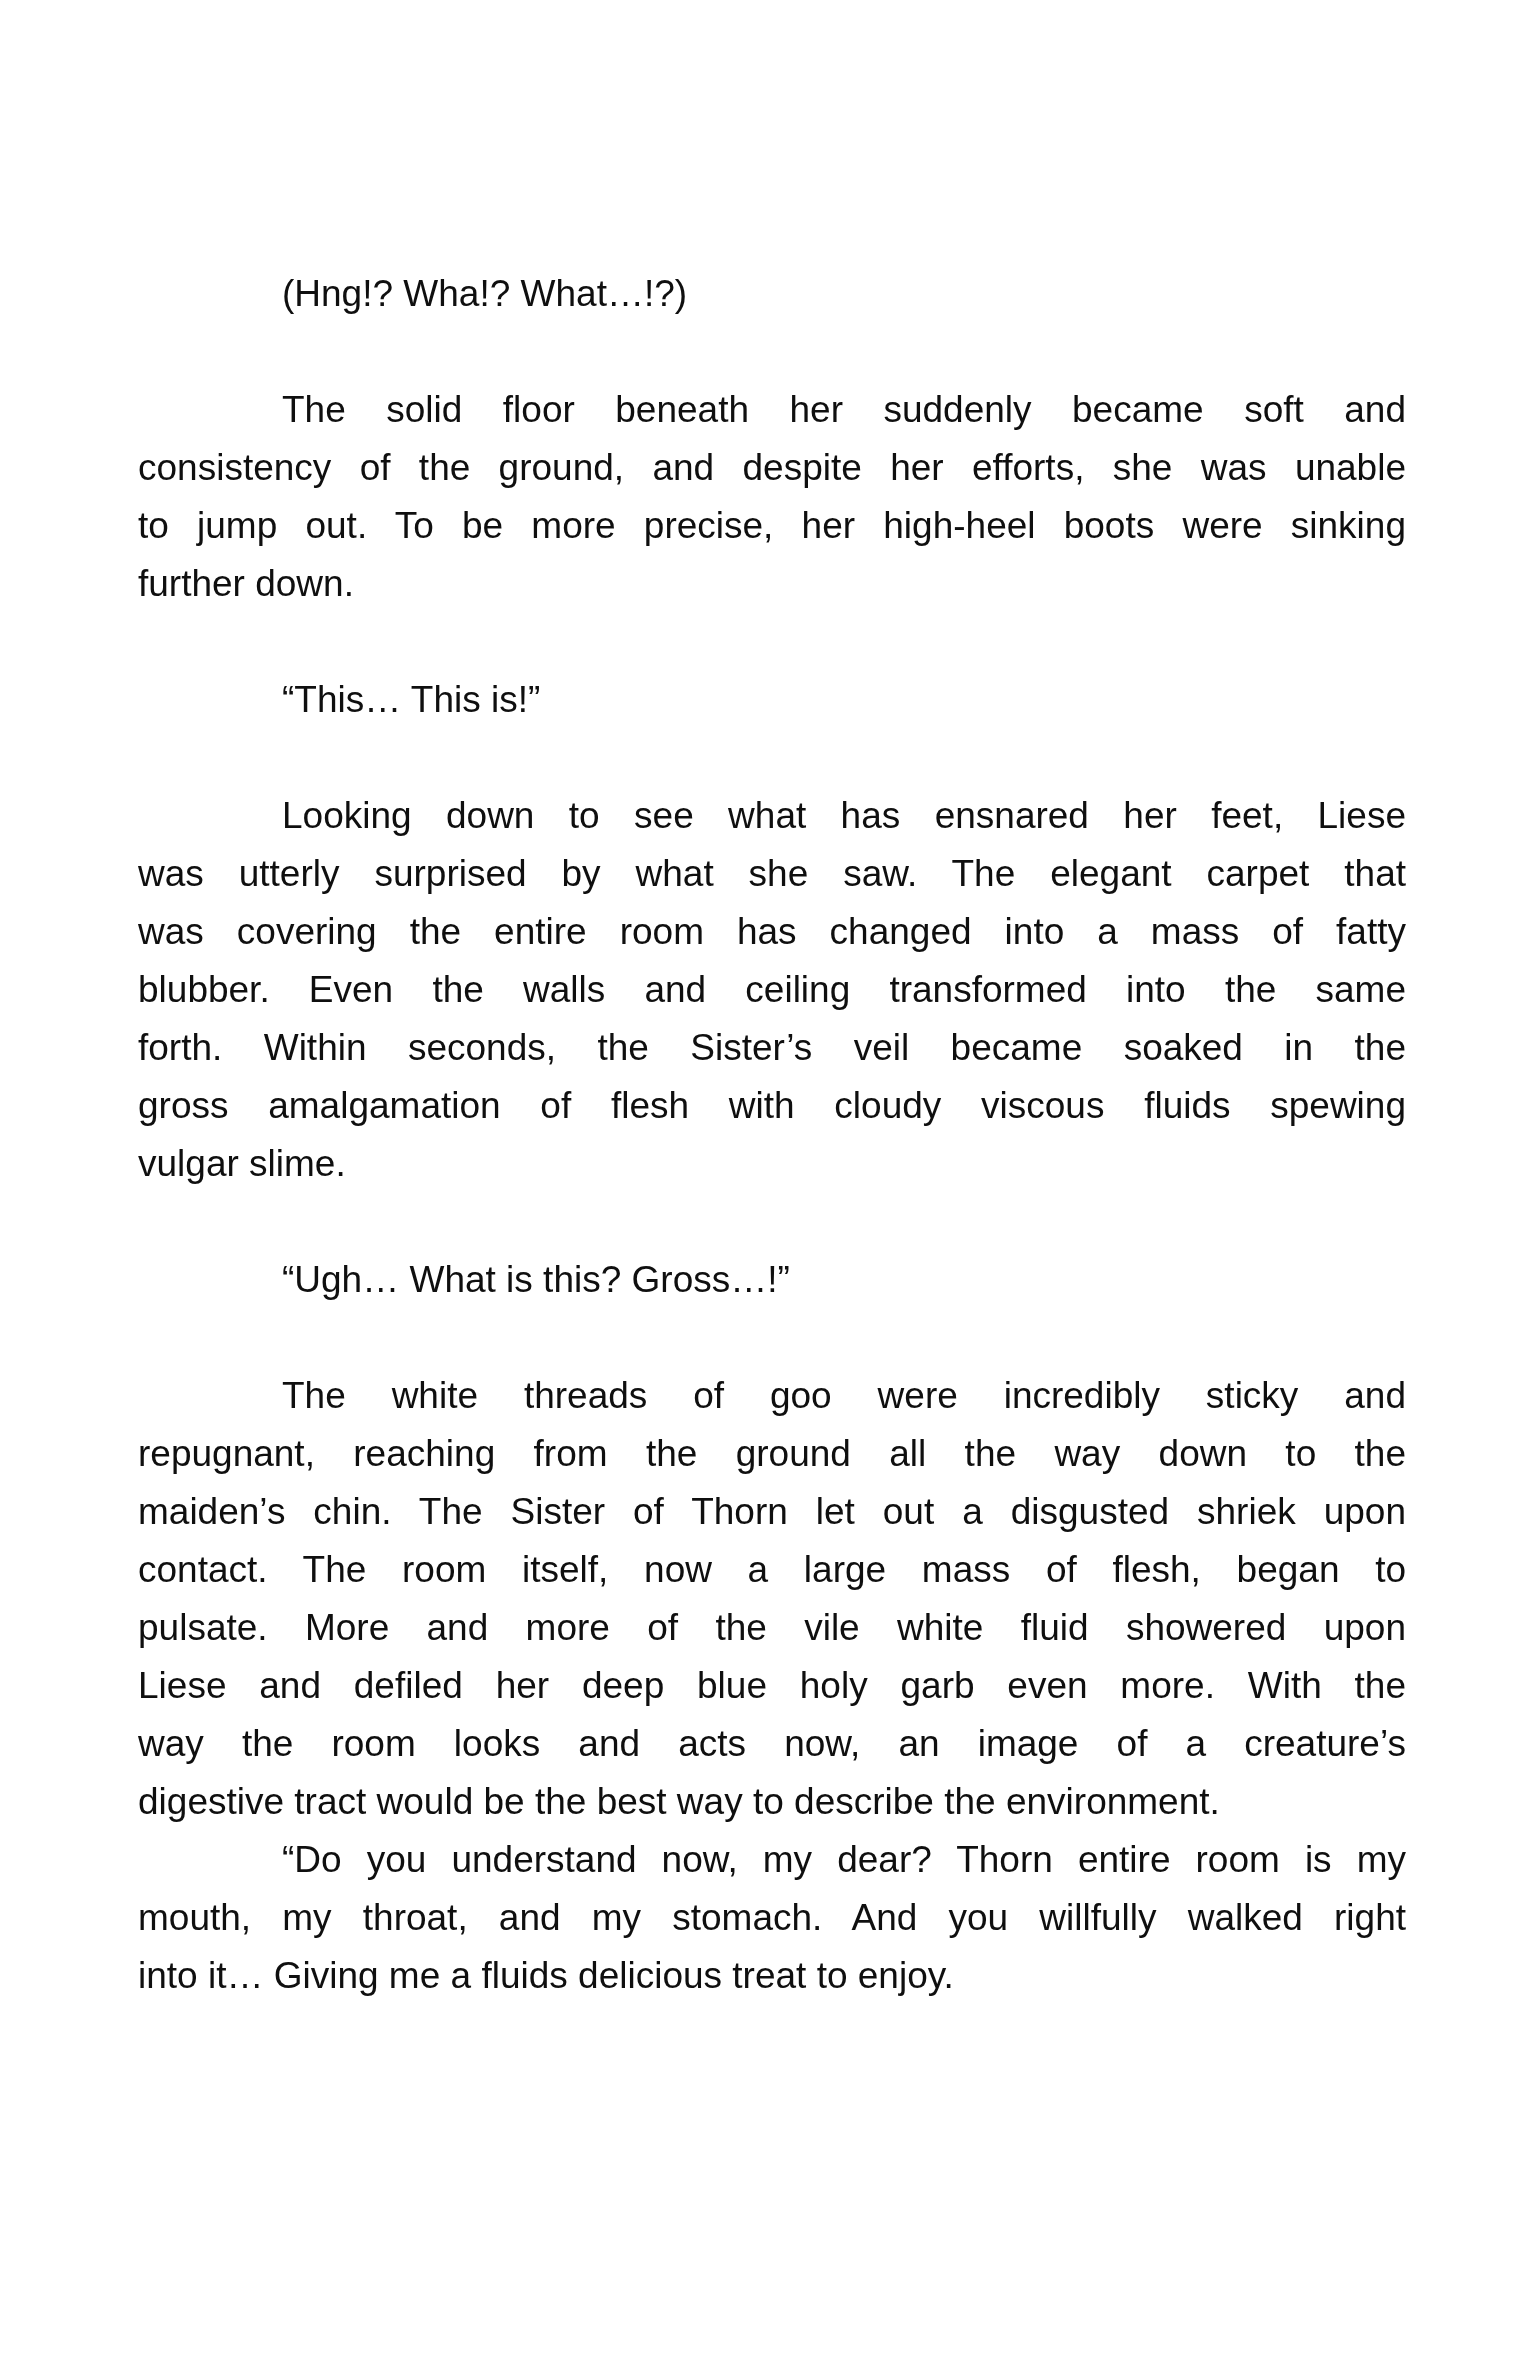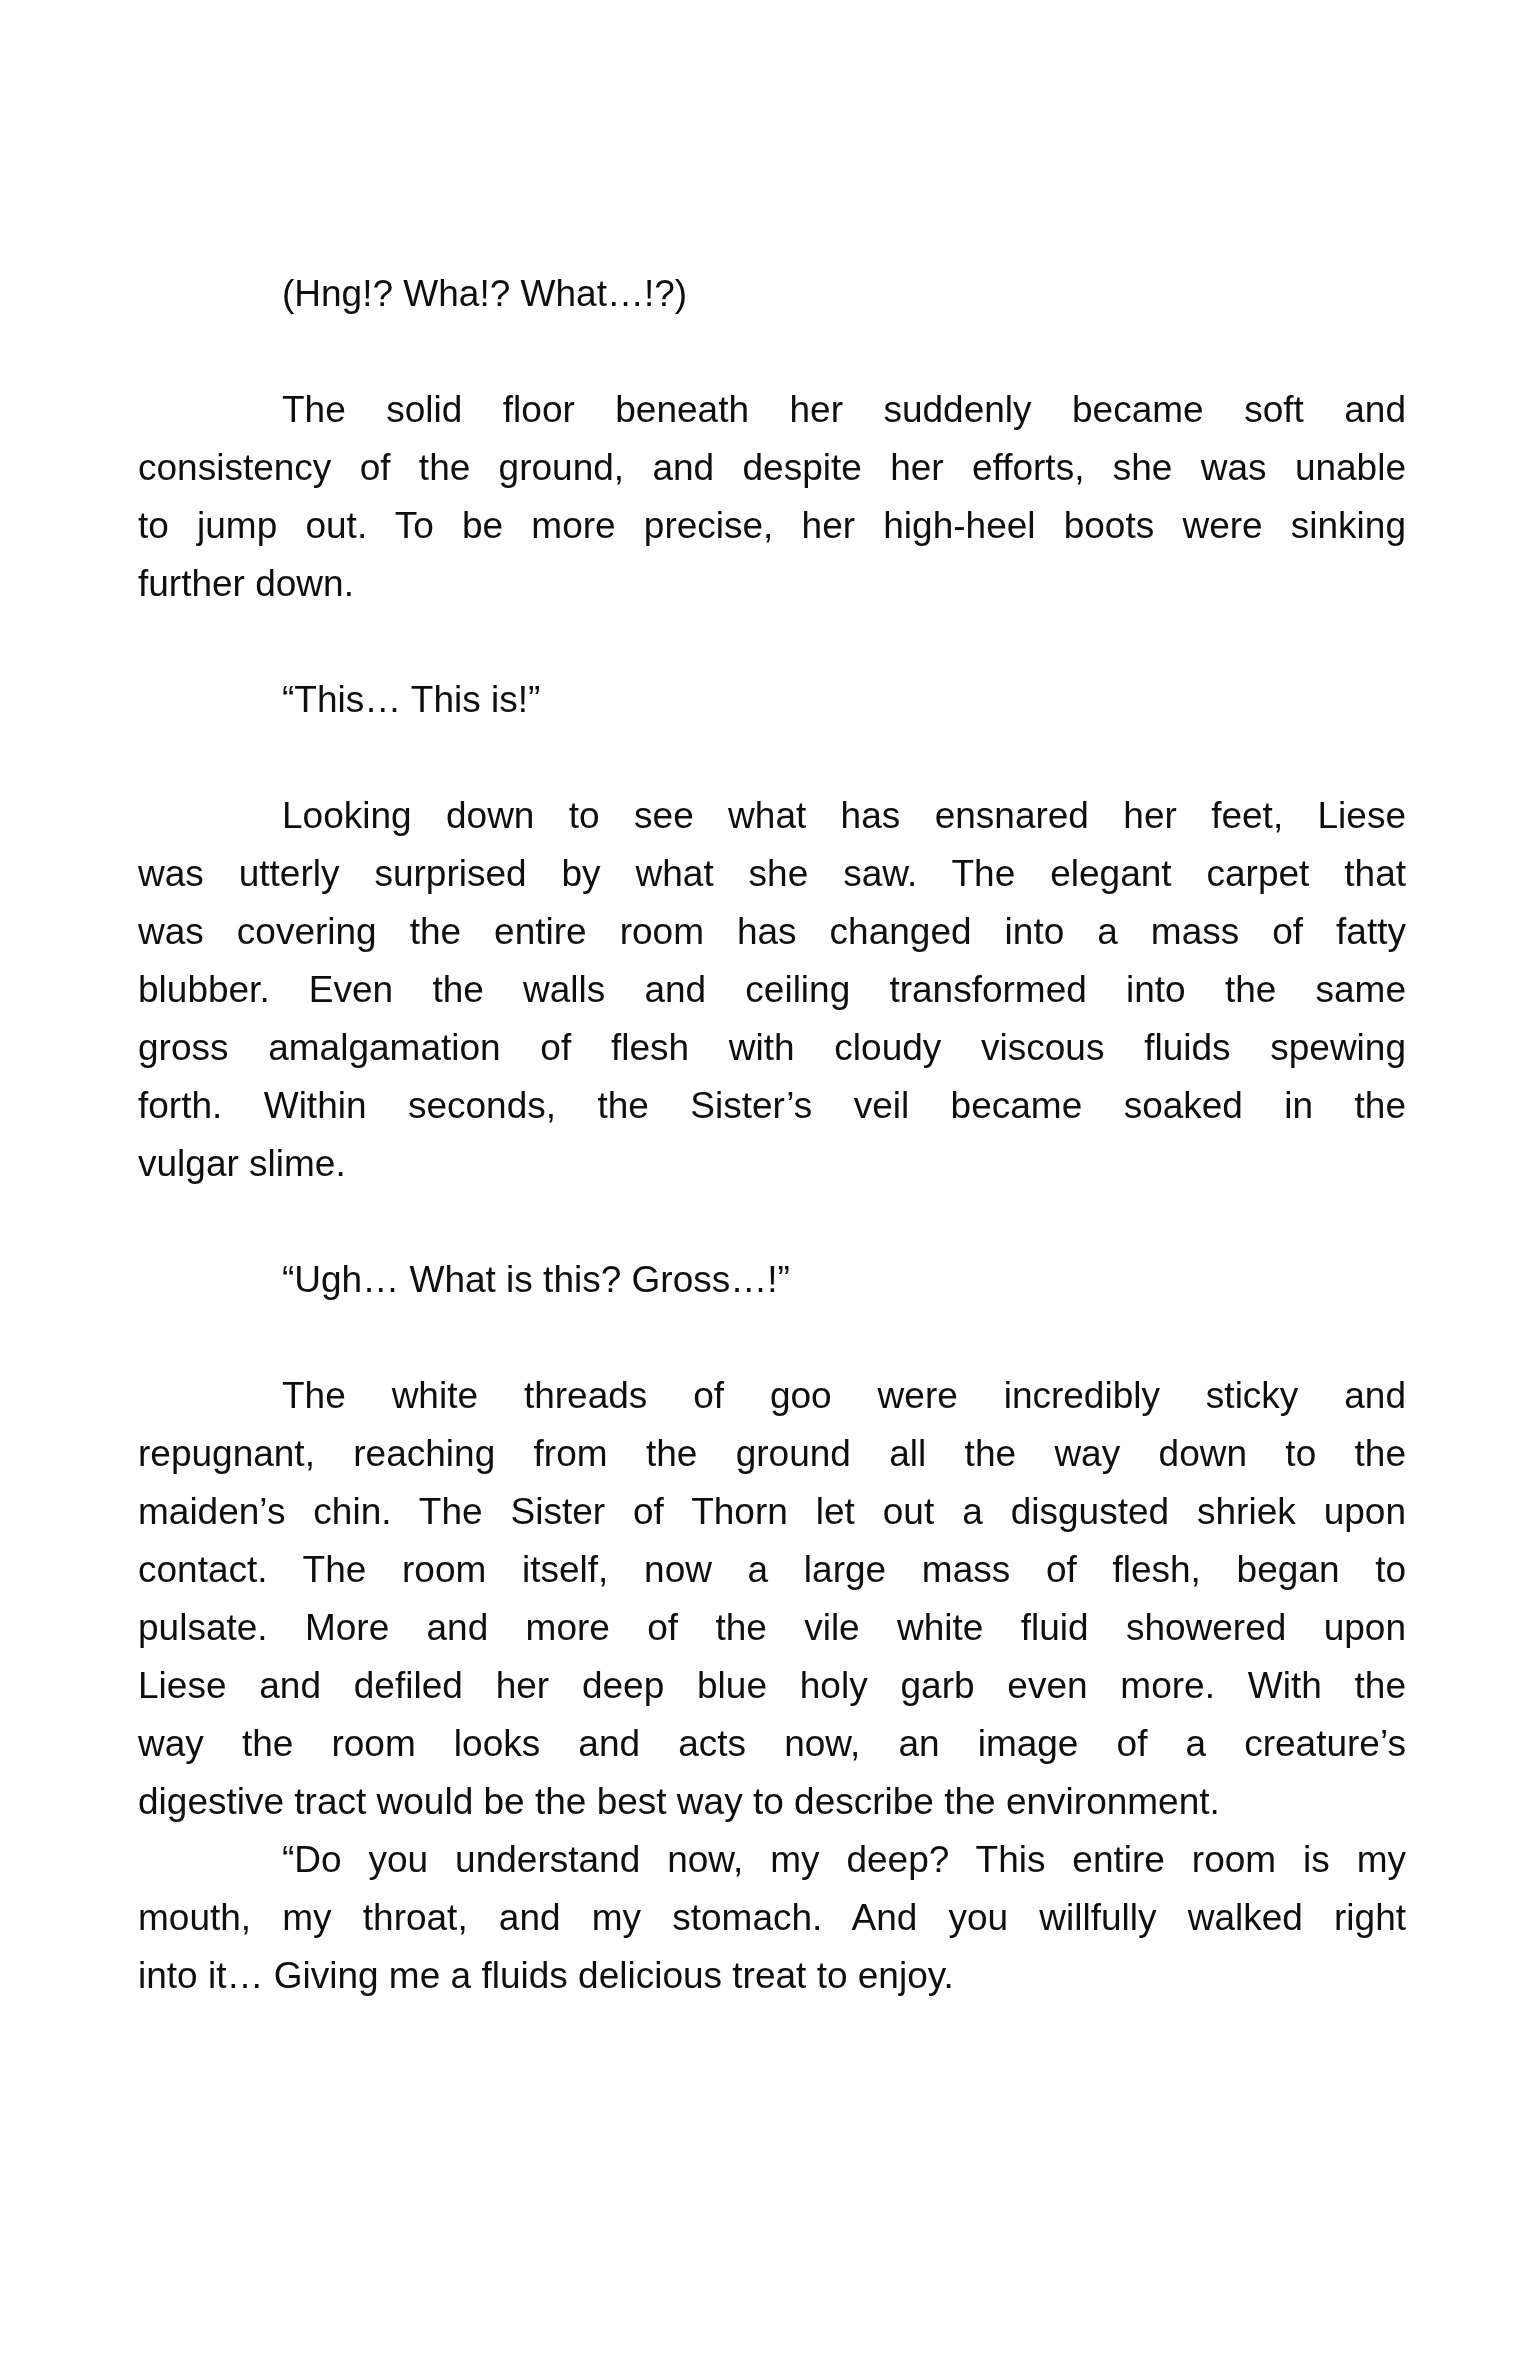--- a/index.html
+++ b/index.html
@@ -56,37 +56,37 @@
         <div class="line">further down.</div>
       </div>
       <div class="para gap">
         <div class="line indent">“This… This is!”</div>
       </div>
       <div class="para gap">
         <div class="line just indent">Looking down to see what has ensnared her feet, Liese</div>
         <div class="line just">was utterly surprised by what she saw. The elegant carpet that</div>
         <div class="line just">was covering the entire room has changed into a mass of fatty</div>
         <div class="line just">blubber. Even the walls and ceiling transformed into the same</div>
+        <div class="line just">forth. Within seconds, the Sister’s veil became soaked in the</div>
         <div class="line just">gross amalgamation of flesh with cloudy viscous fluids spewing</div>
-        <div class="line just">forth. Within seconds, the Sister’s veil became soaked in the</div>
         <div class="line">vulgar slime.</div>
       </div>
       <div class="para gap">
         <div class="line indent">“Ugh… What is this? Gross…!”</div>
       </div>
       <div class="para">
         <div class="line just indent">The white threads of goo were incredibly sticky and</div>
         <div class="line just">repugnant, reaching from the ground all the way down to the</div>
         <div class="line just">maiden’s chin. The Sister of Thorn let out a disgusted shriek upon</div>
         <div class="line just">contact. The room itself, now a large mass of flesh, began to</div>
         <div class="line just">pulsate. More and more of the vile white fluid showered upon</div>
         <div class="line just">Liese and defiled her deep blue holy garb even more. With the</div>
         <div class="line just">way the room looks and acts now, an image of a creature’s</div>
         <div class="line">digestive tract would be the best way to describe the environment.</div>
       </div>
       <div class="para">
-        <div class="line just indent">“Do you understand now, my deep? This entire room is my</div>
+        <div class="line just indent">“Do you understand now, my dear? Thorn entire room is my</div>
         <div class="line just">mouth, my throat, and my stomach. And you willfully walked right</div>
         <div class="line">into it… Giving me a fluids delicious treat to enjoy.</div>
       </div>
     </div>
 </div>
 
 
 </body></html>

